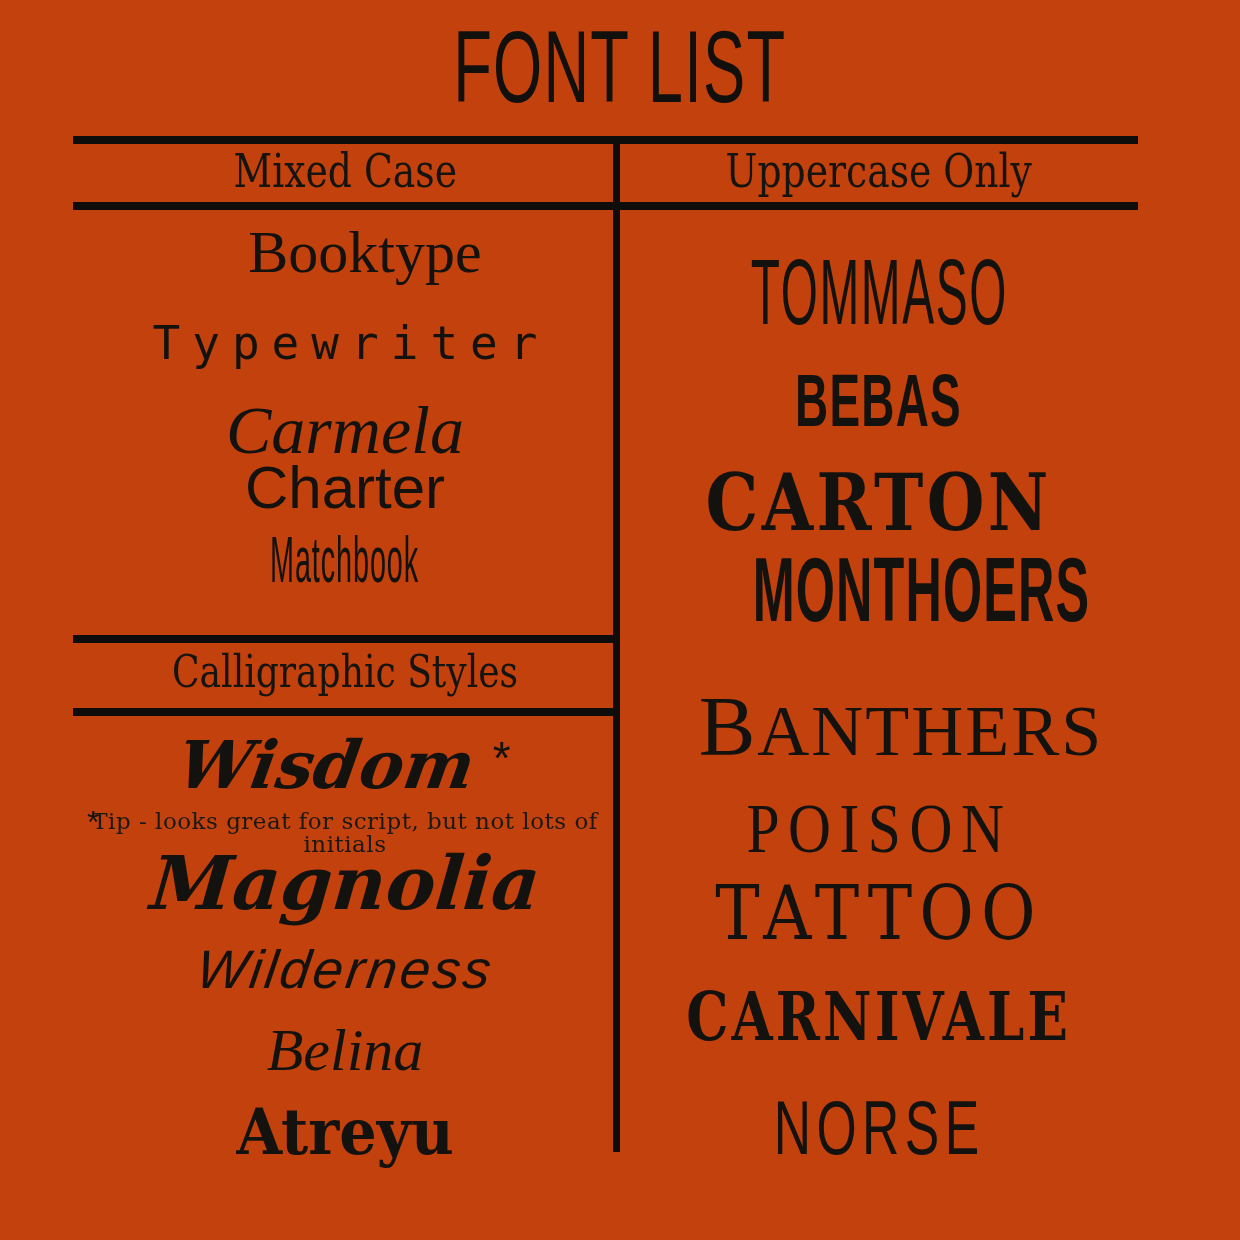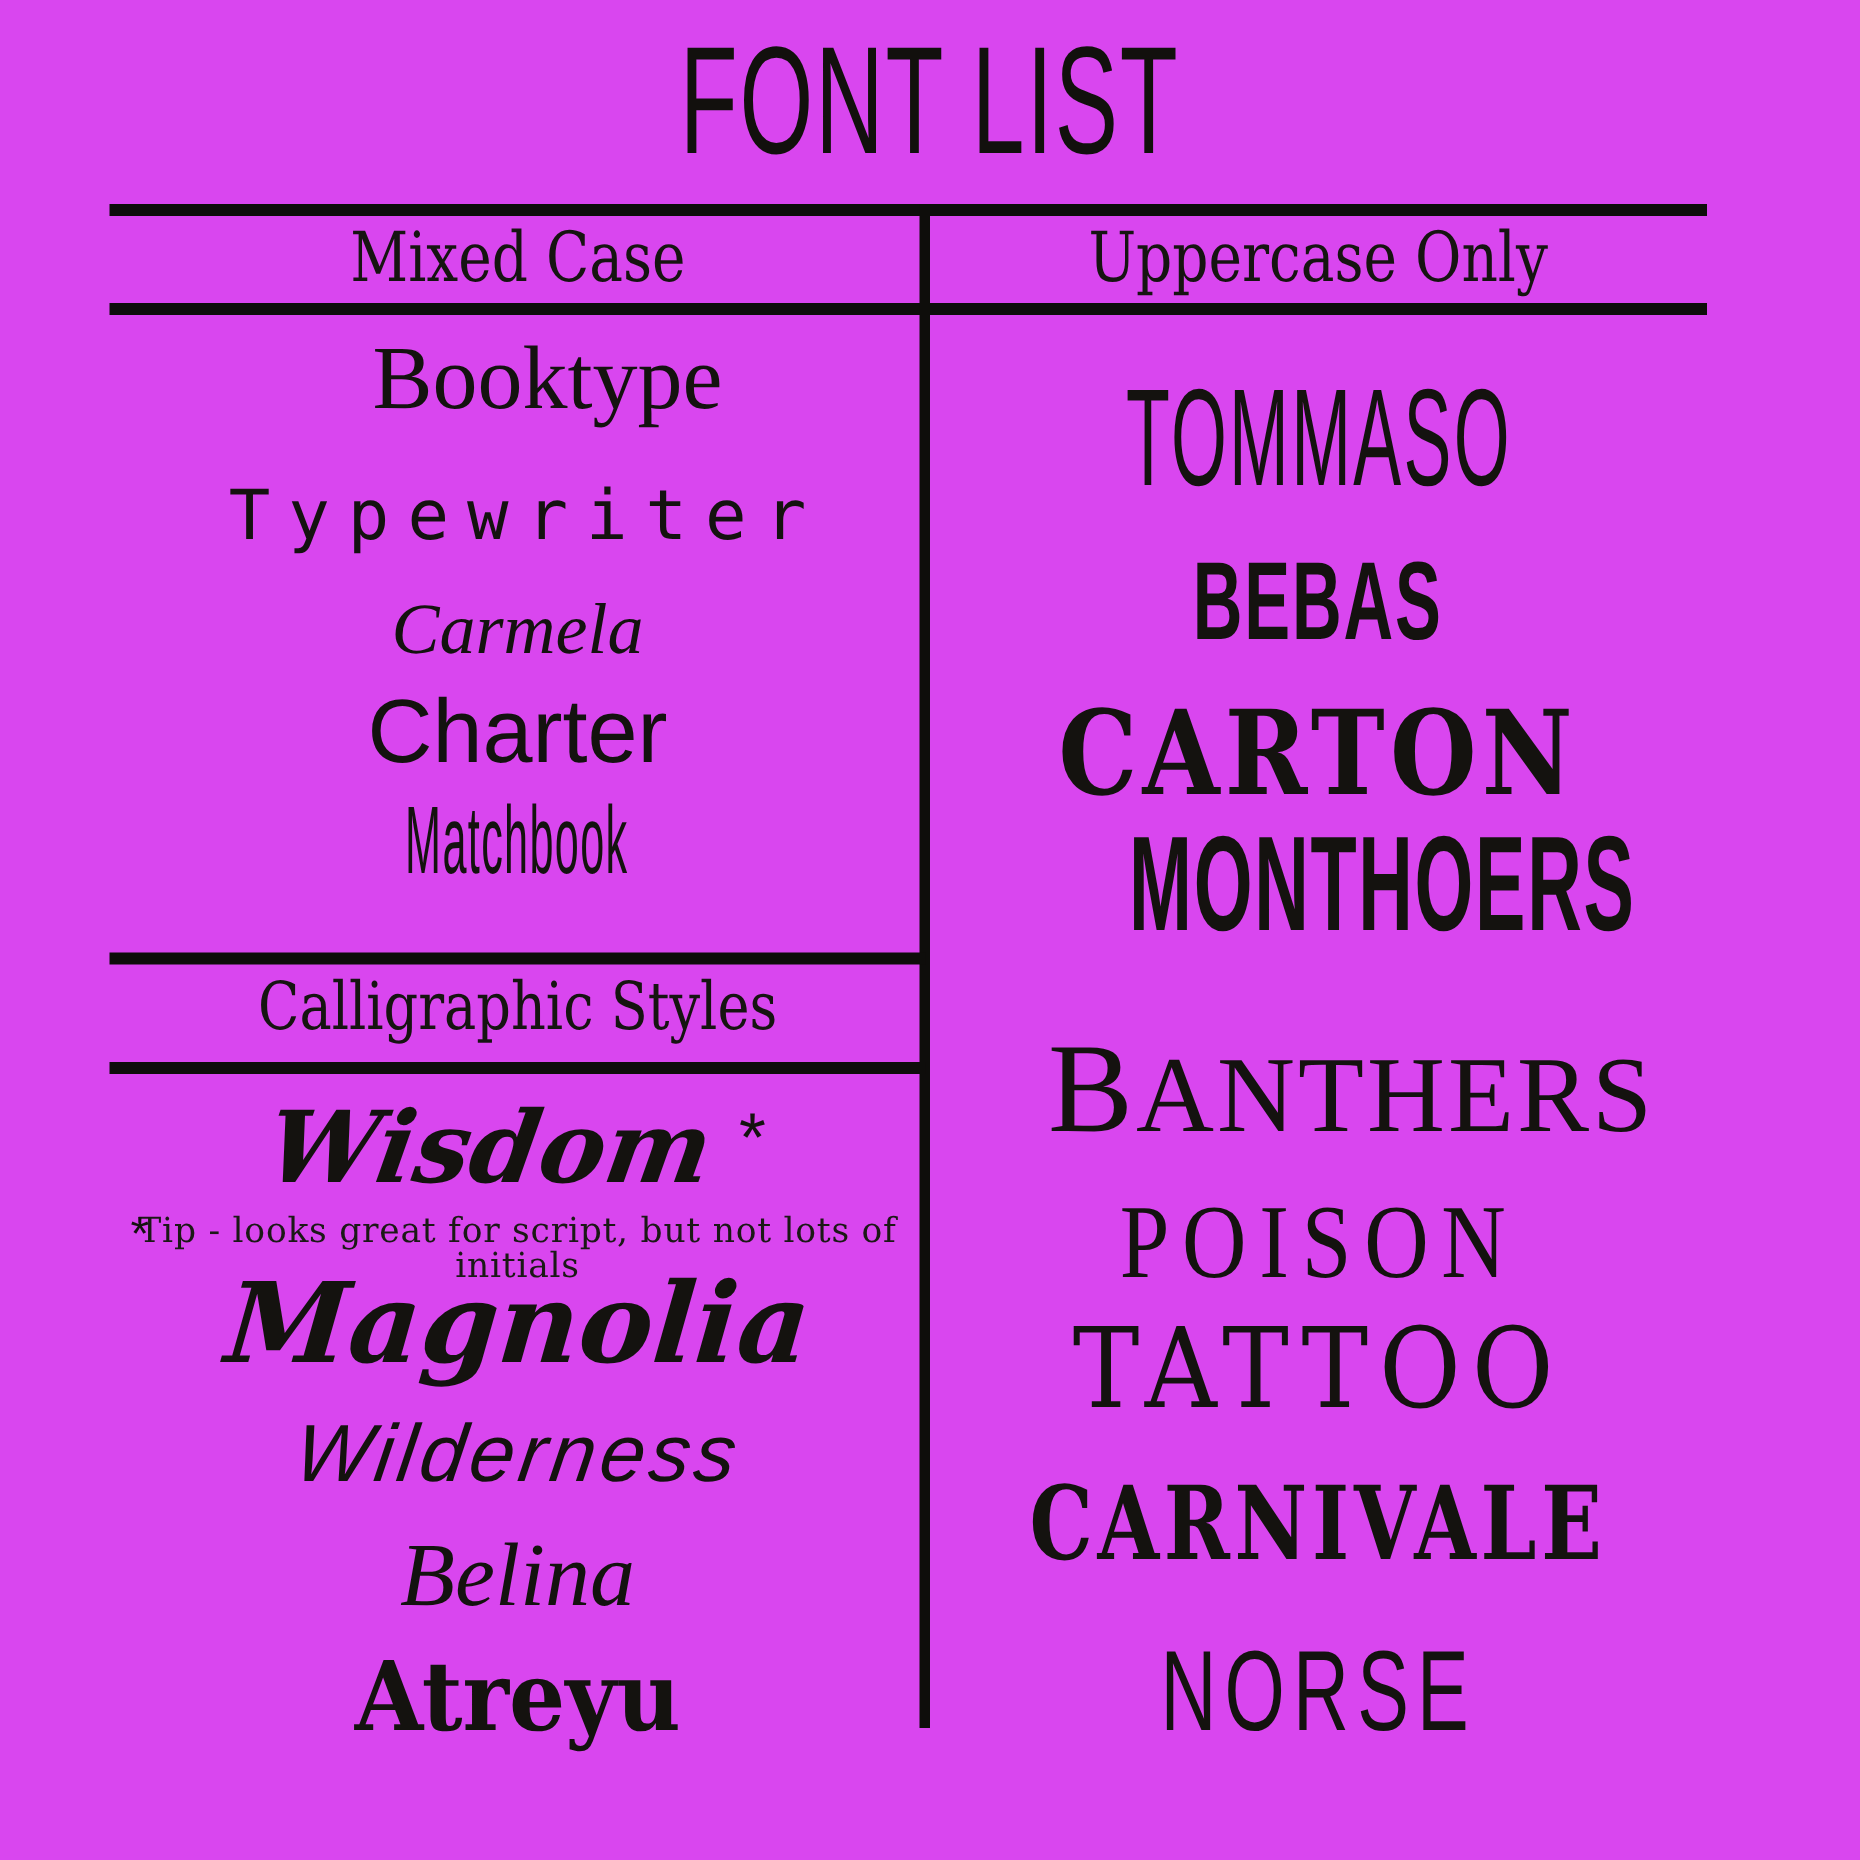--- a/index.html
+++ b/index.html
@@ -1,19 +1,19 @@
 <!DOCTYPE html>
 <html><head>
 <meta charset="utf-8">
 <style>
   html,body{margin:0;padding:0;}
   .poster{
     position:relative;
     width:1240px;height:1240px;
-    background:#d946ef;
+    background:#c2410c;
     color:#14120f;
     overflow:hidden;
     font-family:"Liberation Sans", sans-serif;
   }
   .rule{position:absolute;background:#0e0d0b;}
   .rule-top    {left:73px;  top:136px; width:1065px; height:8px;}
   .rule-second {left:73px;  top:202px; width:1065px; height:8px;}
   .rule-cal-1  {left:73px;  top:635px; width:544px;  height:8px;}
   .rule-cal-2  {left:73px;  top:708px; width:544px;  height:8px;}
   .v-divider   {left:613px; top:136px; width:7px;    height:1016px;}
@@ -41,21 +41,21 @@
     font-family:"DejaVu Serif",serif;font-size:46px;font-weight:400;color:#161411;
   }
   .hdr-mixed    {top:148px;text-decoration:underline;}
   .hdr-upper    {top:148px;}
   .hdr-callig   {top:650px;}
   .hdr-callig>span{font-size:44px;}
 
   
   .f-booktype  {top:222px;} .f-booktype>span  {font-family:"Liberation Serif",serif;font-size:60px;margin-left:40px;}
   .f-typewriter{top:320px;} .f-typewriter>span{font-family:"DejaVu Sans Mono",monospace;font-size:46px;letter-spacing:12px;margin-right:-12px;}
-  .f-carmela   {top:396px;} .f-carmela>span   {font-family:"Liberation Serif",serif;font-style:italic;font-size:48px;}
+  .f-carmela   {top:396px;} .f-carmela>span   {font-family:"Liberation Serif",serif;font-style:italic;font-size:68px;}
   .f-charter   {top:458px;} .f-charter>span   {font-family:Liberation Sans, sans-serif;font-size:60px;}
   .f-matchbook {top:528px;} .f-matchbook>span {font-family:"Liberation Sans",sans-serif;font-size:64px;font-weight:300;transform:scaleX(0.45);letter-spacing:2px;}
 
   
   .f-wisdom    {top:732px;} .f-wisdom .script{font-family:"DejaVu Serif",serif;font-style:italic;font-weight:bold;font-size:66px;transform:skewX(-9deg);}
   .f-wisdom .mark{font-family:"Liberation Sans",sans-serif;font-size:46px;vertical-align:14px;margin-left:18px;}
   .tip-row     {top:810px;position:absolute;left:0;width:100%;text-align:center;line-height:1;}
   .tip-row .tip-mark{position:absolute;left:14px;top:-4px;font-size:32px;font-family:"Liberation Sans",sans-serif;}
   .tip-row .tip-text{font-family:"DejaVu Serif",serif;font-size:23px;letter-spacing:0.5px;color:#1b1916;}
   .f-magnolia  {top:846px;} .f-magnolia>span  {font-family:"DejaVu Serif",serif;font-style:italic;font-weight:bold;font-size:74px;transform:skewX(-5deg);}

